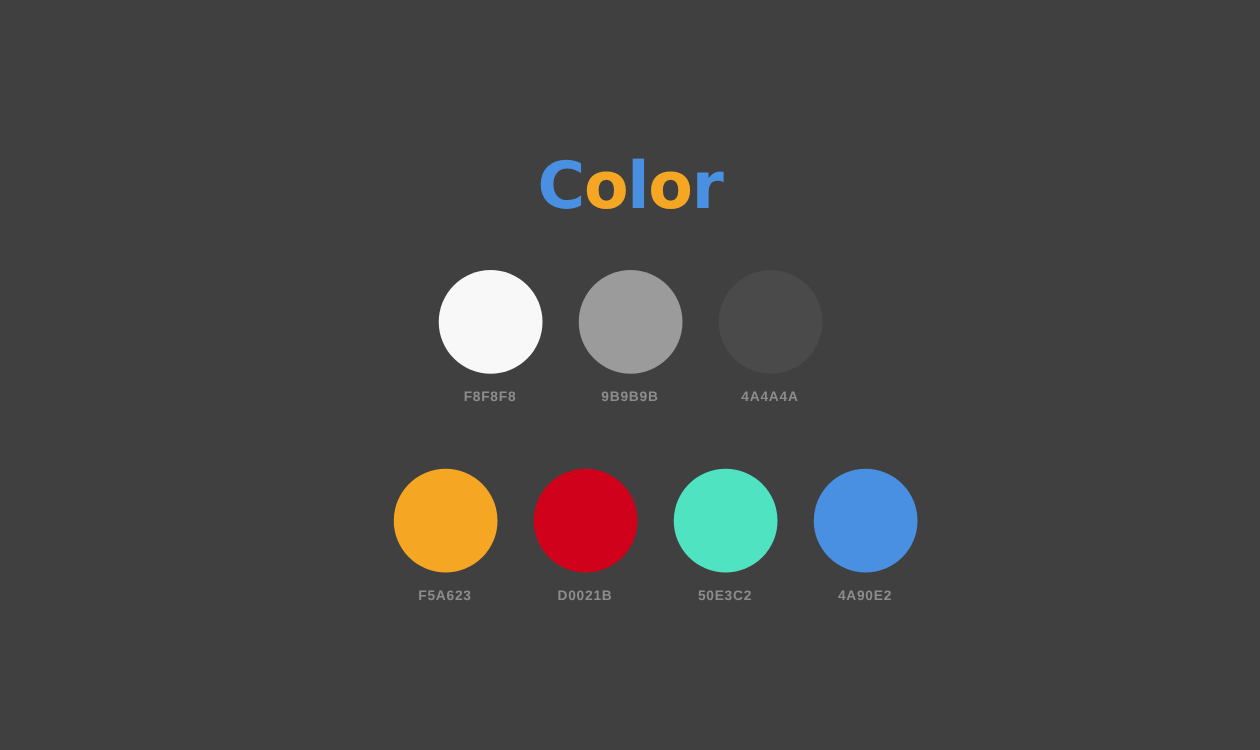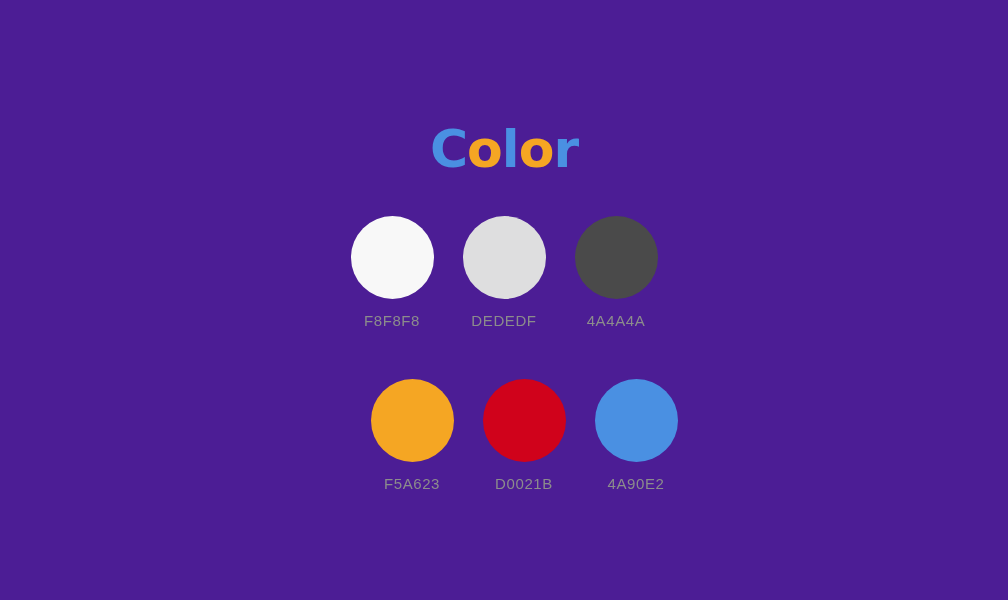--- a/index.html
+++ b/index.html
@@ -12,21 +12,21 @@
     height: 600px;
     background: #000000;
     font-family: "Liberation Sans", sans-serif;
     overflow: hidden;
   }
 
   .page {
     position: relative;
     width: 1008px;
     height: 600px;
-    background: #4c1d95;
+    background: #404040;
   }
 
   
   .title-wrap {
     position: absolute;
     top: 88px;
     left: 0;
     width: 1008px;
     text-align: center;
   }
@@ -71,22 +71,22 @@
   .swatch {
     width: 83px;
     height: 83px;
     border-radius: 50%;
     display: block;
   }
 
   .swatch-label {
     margin-top: 14px;
     font-family: "Liberation Sans", sans-serif;
-    font-size: 15px;
-    font-weight: 400;
+    font-size: 11px;
+    font-weight: 700;
     letter-spacing: 0.6px;
     color: #8c8c8c;
     line-height: 1;
     white-space: nowrap;
   }
 </style>
 </head>
 <body>
 
 <div class="page">
@@ -95,37 +95,41 @@
     <h1 class="title"><span style="color: rgb(74, 144, 226);">C</span><span style="color: rgb(245, 166, 35);">o</span><span style="color: rgb(74, 144, 226);">l</span><span style="color: rgb(245, 166, 35);">o</span><span style="color: rgb(74, 144, 226);">r</span></h1>
   </div>
 
   <div class="palette">
       <div class="row">
         <div class="swatch-cell">
           <div class="swatch" style="background: rgb(248, 248, 248);"></div>
           <div class="swatch-label">F8F8F8</div>
         </div>
         <div class="swatch-cell">
-          <div class="swatch" style="background: rgb(222, 222, 223);"></div>
-          <div class="swatch-label">DEDEDF</div>
+          <div class="swatch" style="background: rgb(155, 155, 155);"></div>
+          <div class="swatch-label">9B9B9B</div>
         </div>
         <div class="swatch-cell">
           <div class="swatch" style="background: rgb(74, 74, 74);"></div>
           <div class="swatch-label">4A4A4A</div>
         </div>
       </div>
       <div class="row">
         <div class="swatch-cell">
           <div class="swatch" style="background: rgb(245, 166, 35);"></div>
           <div class="swatch-label">F5A623</div>
         </div>
         <div class="swatch-cell">
           <div class="swatch" style="background: rgb(208, 2, 27);"></div>
           <div class="swatch-label">D0021B</div>
         </div>
         <div class="swatch-cell">
+          <div class="swatch" style="background: rgb(80, 227, 194);"></div>
+          <div class="swatch-label">50E3C2</div>
+        </div>
+        <div class="swatch-cell">
           <div class="swatch" style="background: rgb(74, 144, 226);"></div>
           <div class="swatch-label">4A90E2</div>
         </div>
       </div>
     </div>
 
 </div>
 
 </body></html>

